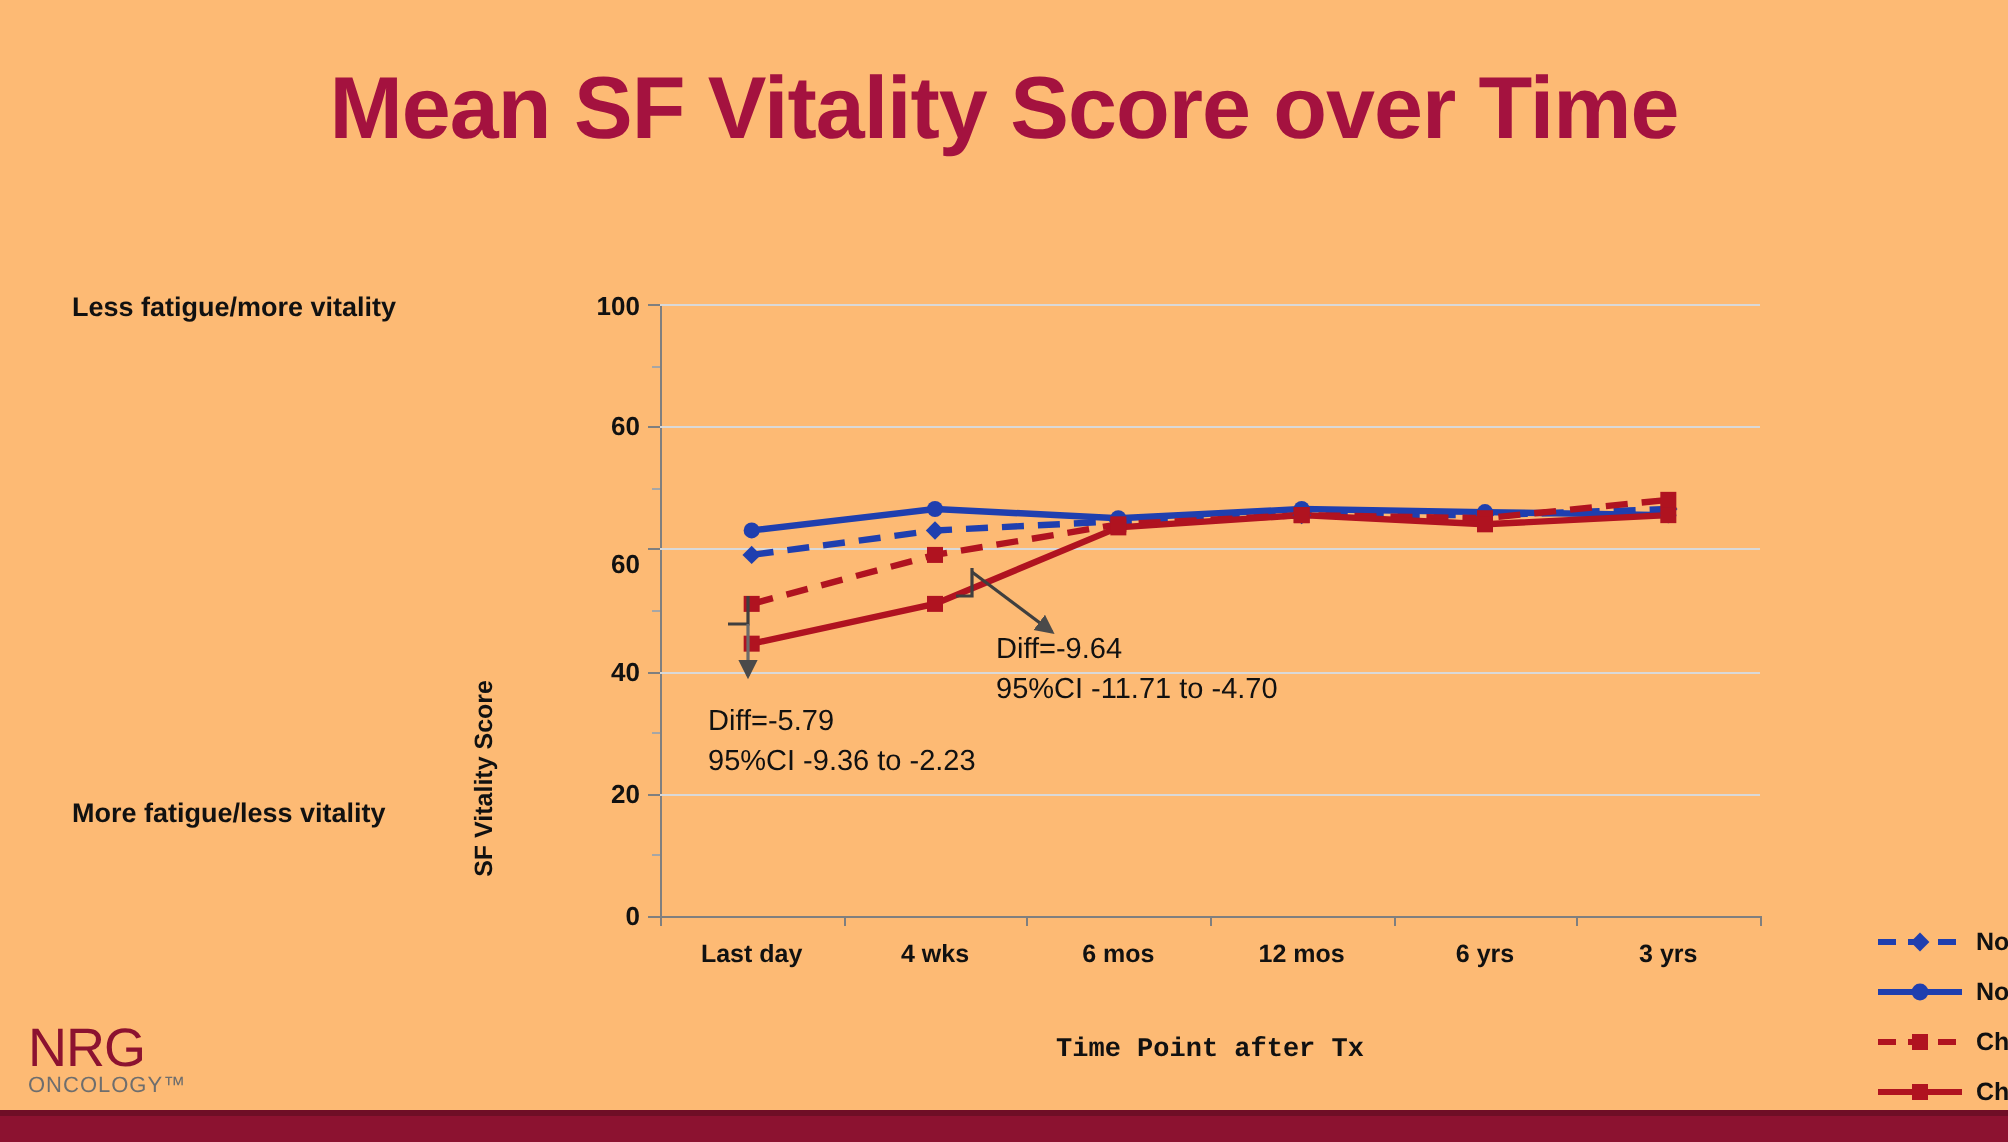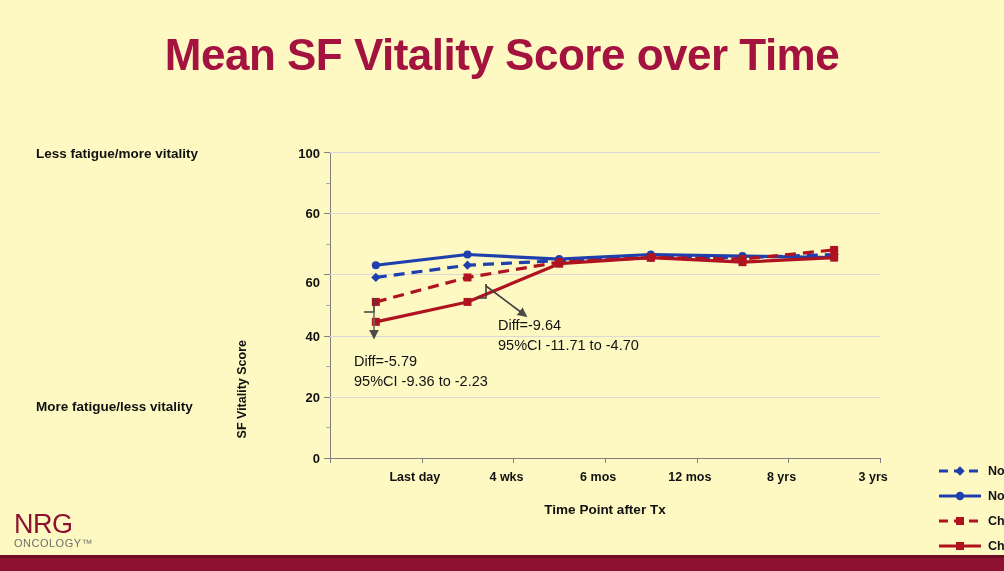--- a/index.html
+++ b/index.html
@@ -8,21 +8,21 @@
   }
   body {
     width: 1004px; height: 571px;
     position: relative;
     font-family: "Liberation Sans", sans-serif;
     overflow: hidden;
   }
   #slide {
     position: absolute; left: 0; top: 0;
     width: 1004px; height: 571px;
-    background: #fef9c3;
+    background: #fdba74;
   }
 
   
   #slide-title {
     position: absolute;
     left: 0; top: 30px;
     width: 1004px;
     text-align: center;
     font-size: 44px;
     font-weight: bold;
@@ -85,37 +85,36 @@
     font-family: "Liberation Sans", sans-serif;
     white-space: nowrap;
   }
   .xlabel-val {
     position: absolute;
     top: 318px;
     transform: translateX(-50%);
     font-size: 12.5px; font-weight: bold; color: #111;
     font-family: "Liberation Sans", sans-serif;
     white-space: nowrap;
-    margin-left: 39px;
   }
   #y-axis-title {
     position: absolute;
     left: -8px; top: 50%;
     transform: translate(-100%, -50%) rotate(-90deg);
     transform-origin: right center;
     font-size: 12.5px; font-weight: bold; color: #111;
     white-space: nowrap;
     font-family: "Liberation Sans", sans-serif;
   }
   #x-axis-title {
     position: absolute;
-    left: 0; top: 350px; width: 550px;
+    left: 0; top: 366px; width: 550px;
     text-align: center;
     font-size: 13.5px; font-weight: bold; color: #111;
-    font-family: Liberation Sans, sans-serif;
+    font-family: Liberation Mono, monospace;
   }
 
   
   #data-svg {
     position: absolute; left: 0; top: 0;
     width: 550px; height: 306px;
     overflow: visible;
   }
 
   
@@ -286,21 +285,21 @@
       <div class="callout" id="callout-2">
         <div>Diff=-9.64</div>
         <div>95%CI -11.71 to -4.70</div>
       </div>
 
       <div id="xlabel-layer">
           <div class="xlabel-val" style="left: 45.8333px;">Last day</div>
           <div class="xlabel-val" style="left: 137.5px;">4 wks</div>
           <div class="xlabel-val" style="left: 229.167px;">6 mos</div>
           <div class="xlabel-val" style="left: 320.833px;">12 mos</div>
-          <div class="xlabel-val" style="left: 412.5px;">8 yrs</div>
+          <div class="xlabel-val" style="left: 412.5px;">6 yrs</div>
           <div class="xlabel-val" style="left: 504.167px;">3 yrs</div>
         </div>
       <div id="x-axis-title">Time Point after Tx</div>
     </div>
 
     <div id="legend">
         <div class="legend-row">
           <span class="legend-swatch">
             <svg width="44" height="14" viewBox="0 0 44 14">
       <line x1="1" y1="7" x2="43" y2="7" stroke="#1f3faf" stroke-width="3" stroke-dasharray="9,6"></line>

